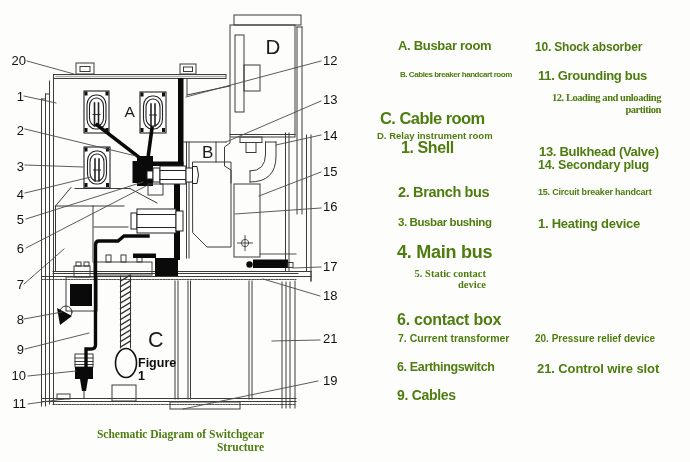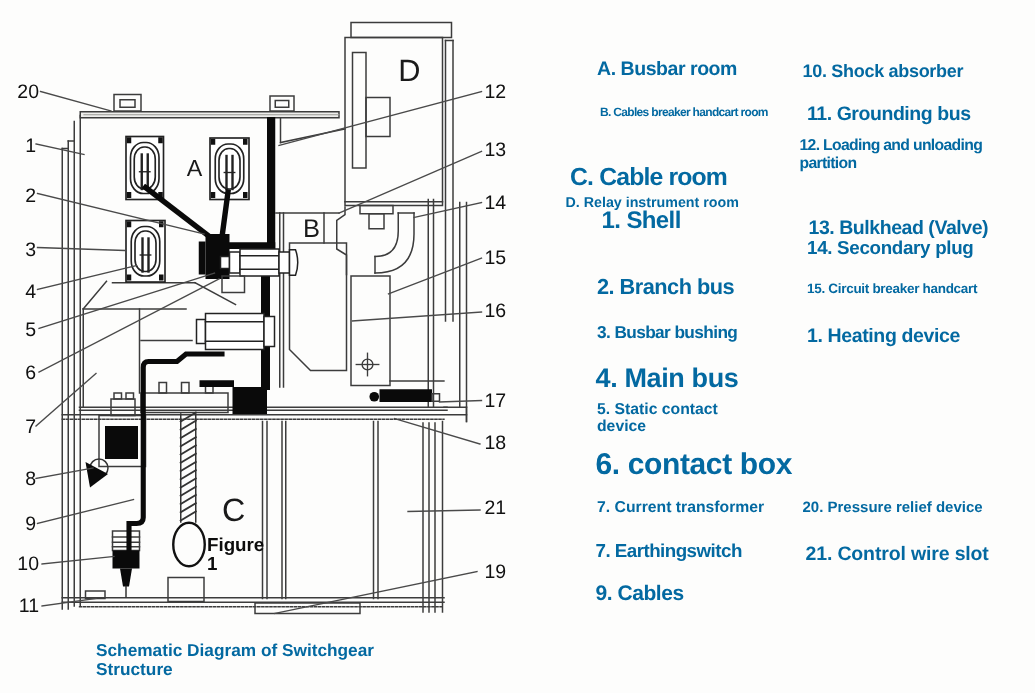--- a/index.html
+++ b/index.html
@@ -1,17 +1,17 @@
 <!DOCTYPE html>
 <html><head><meta charset="utf-8">
 <style>
 html,body{margin:0;padding:0;background:#fdfdfc;}
 #page{position:relative;width:690px;height:462px;overflow:hidden;font-family:"Liberation Sans",sans-serif;}
-.lbl{position:absolute;font-weight:bold;color:#0369a1;white-space:nowrap;}
-.wr{white-space:normal;}
+.lbl{position:absolute;font-weight:bold;color:#4d7c0f;white-space:nowrap;text-align:right;}
+.wr{white-space:normal;font-family:Liberation Serif, serif;}
 svg text{font-family:"Liberation Sans",sans-serif;}
 </style></head>
 <body>
 <div id="page">
 
 <svg width="690" height="462" viewBox="0 0 690 462" style="position:absolute;left:0;top:0" fill="none" stroke-linecap="square">
 <g stroke="#3c3c3c" stroke-width="1">
 
 <g>
 <line x1="41.5" y1="99" x2="41.5" y2="406"></line>
@@ -369,25 +369,25 @@
 <div class="lbl" style="left:401px;top:139px;font-size:16px;letter-spacing:-0.4px;">1. Shell</div>
 
 <div class="lbl" style="left:398px;top:184px;font-size:14.5px;letter-spacing:-0.35px;">2. Branch bus</div>
 
 <div class="lbl" style="left:398px;top:216.3px;font-size:11.5px;letter-spacing:-0.4px;">3. Busbar bushing</div>
 
 <div class="lbl" style="left:397px;top:242px;font-size:18px;letter-spacing:-0.25px;">4. Main bus</div>
 
 <div class="lbl wr" style="left:398px;top:267.9px;font-size:10.5px;width:88px;line-height:11.5px;">5. Static contact device</div>
 
-<div class="lbl" style="left:397px;top:299px;font-size:20px;letter-spacing:-0.25px;">6. contact box</div>
+<div class="lbl" style="left:397px;top:311px;font-size:16px;letter-spacing:-0.25px;">6. contact box</div>
 
 <div class="lbl" style="left:398px;top:332px;font-size:10.5px;">7. Current transformer</div>
 
-<div class="lbl" style="left:397px;top:359.7px;font-size:12.5px;letter-spacing:-0.35px;">7. Earthingswitch</div>
+<div class="lbl" style="left:397px;top:359.7px;font-size:12.5px;letter-spacing:-0.35px;">6. Earthingswitch</div>
 
 <div class="lbl" style="left:397px;top:387.1px;font-size:14px;letter-spacing:-0.3px;">9. Cables</div>
 
 <div class="lbl" style="left:535px;top:39.8px;font-size:12px;letter-spacing:-0.2px;">10. Shock absorber</div>
 
 <div class="lbl" style="left:538px;top:68.2px;font-size:13px;letter-spacing:-0.3px;">11. Grounding bus</div>
 
 <div class="lbl wr" style="left:533px;top:92.3px;font-size:10.5px;letter-spacing:-0.45px;width:128px;line-height:11.8px;">12. Loading and unloading partition</div>
 
 <div class="lbl" style="left:539px;top:143.7px;font-size:13px;letter-spacing:-0.3px;">13. Bulkhead (Valve)</div>

